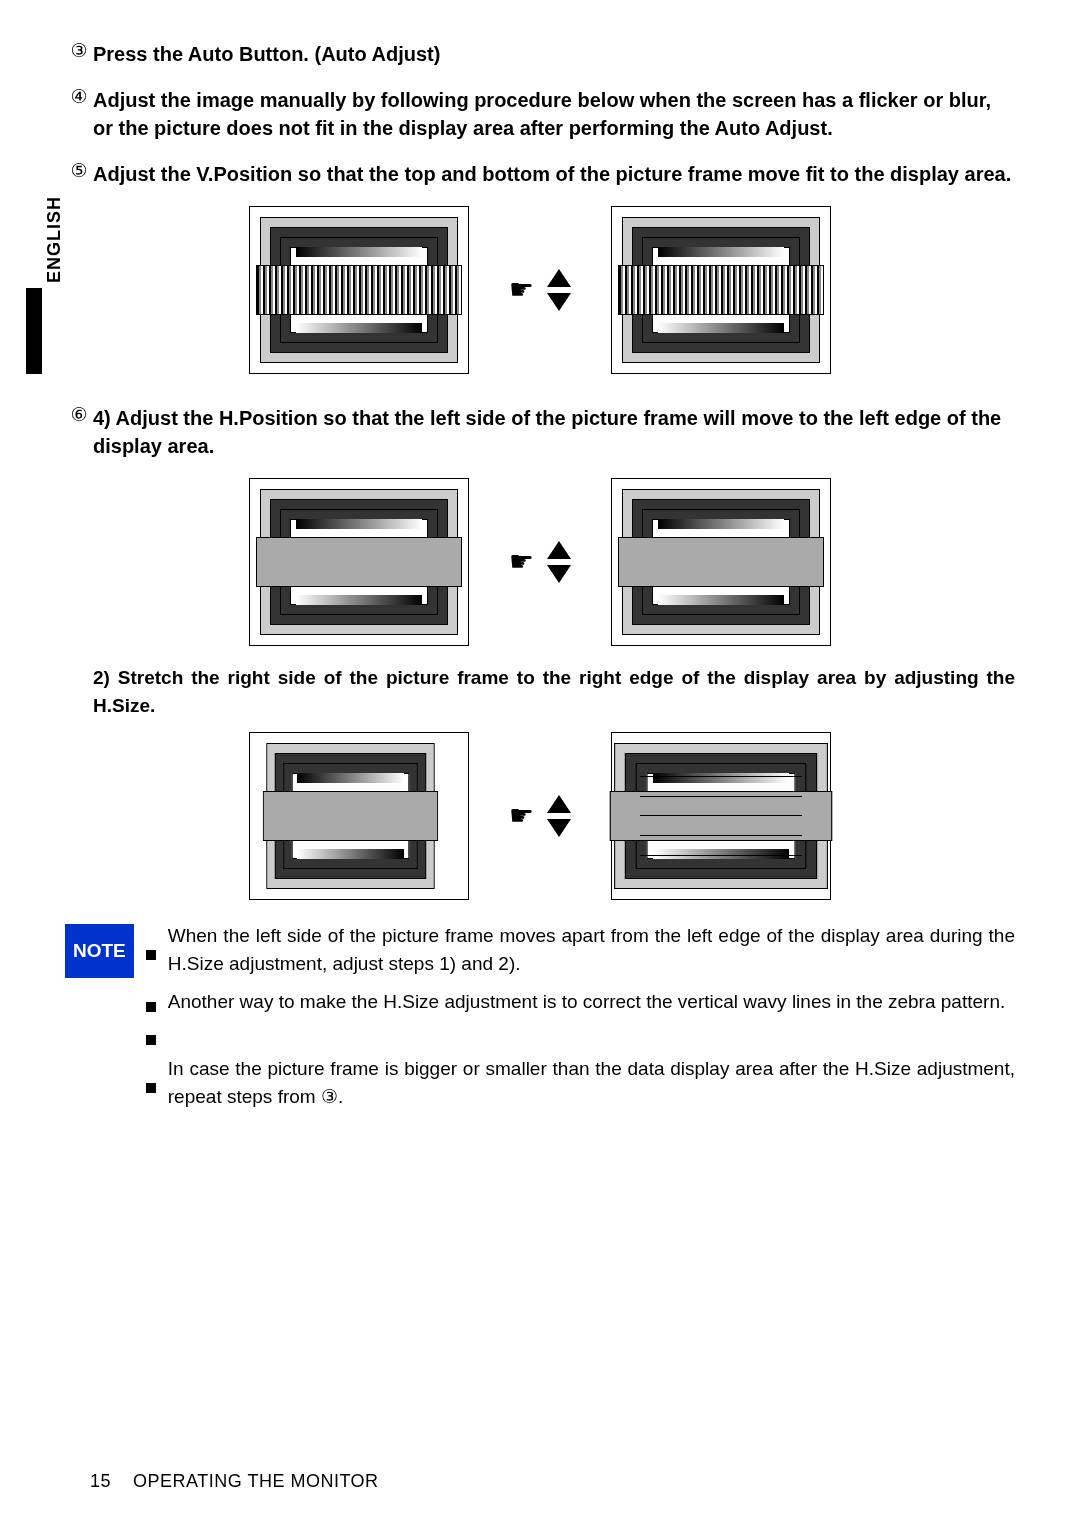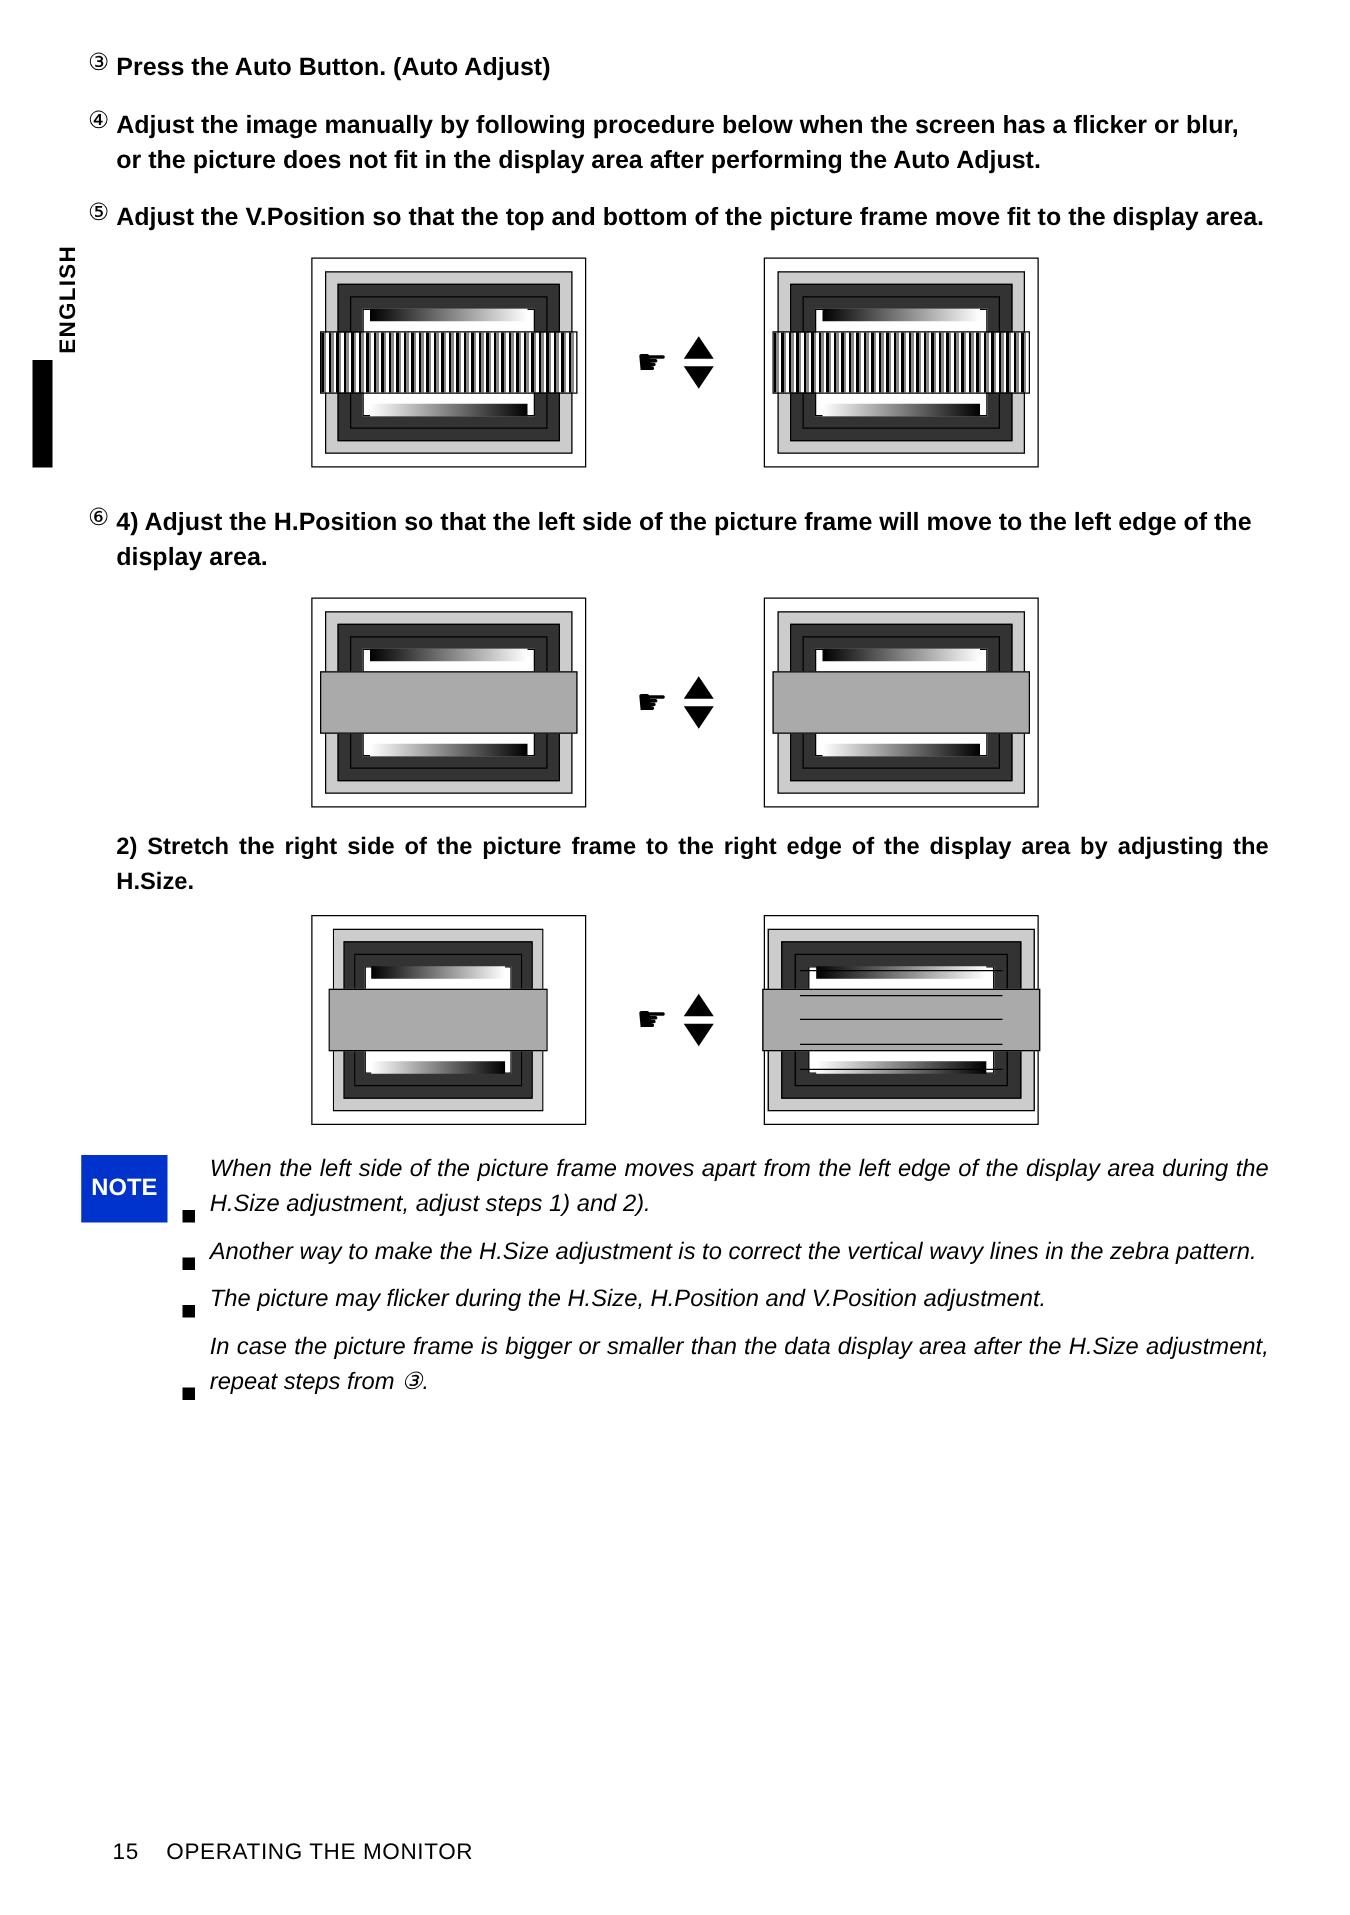--- a/index.html
+++ b/index.html
@@ -161,24 +161,23 @@
     margin-right:12px;
     margin-top:2px;
   }
   .note-list{
     flex:1;
     font-size:19px;
     line-height:28px;
   }
   .note-item{
     display:flex;
-    align-items:flex-end;
+    align-items:center;
     margin-bottom:10px;
     text-align: justify;
-    font-style: italic;
   }
   .bullet{
     width:10px; height:10px;
     background:#000;
     margin:9px 12px 0 0;
     flex:0 0 10px;
   }
   .footer{
     position:absolute;
     bottom:40px;
@@ -335,21 +334,20 @@
       <div class="note-item">
           <div class="bullet"></div>
           <div>When the left side of the picture frame moves apart from the left edge of the display area during the H.Size adjustment, adjust steps 1) and 2).</div>
         </div>
       <div class="note-item">
           <div class="bullet"></div>
           <div>Another way to make the H.Size adjustment is to correct the vertical wavy lines in the zebra pattern.</div>
         </div>
       <div class="note-item">
           <div class="bullet"></div>
-          <div>The picture may flicker during the H.Size, H.Position and V.Position adjustment.</div>
         </div>
       <div class="note-item">
           <div class="bullet"></div>
           <div>In case the picture frame is bigger or smaller than the data display area after the H.Size adjustment, repeat steps from ③.</div>
         </div>
     </div>
   </div>
 
 </div>
 

